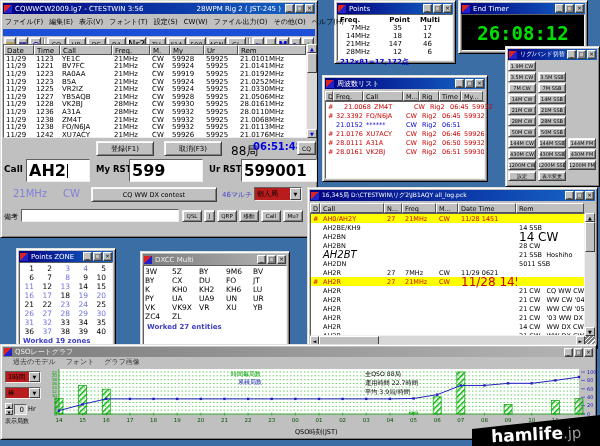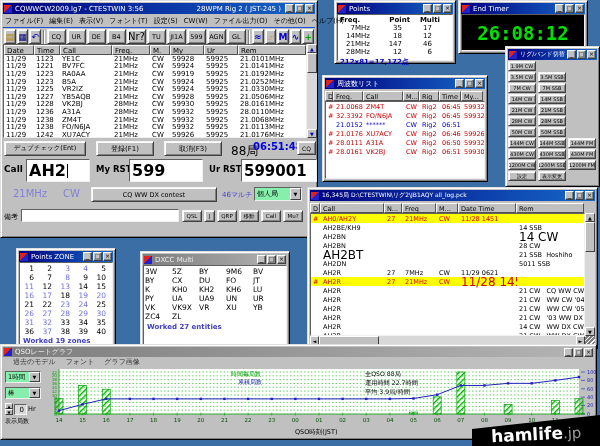--- a/index.html
+++ b/index.html
@@ -17,41 +17,41 @@
 .hcell{background:#c0c0c0;border:1px solid;border-color:#fff #505050 #505050 #fff;font-size:7px;padding:1px 2px;overflow:hidden;white-space:nowrap;flex:none}
 .lrow{display:flex;height:7.6px;align-items:center}
 .lcell{font-size:7px;padding:0 2px;overflow:hidden;white-space:pre;flex:none}
 .menu-item{font-size:7px;color:#000;margin-right:6px;white-space:nowrap}
 .sb{background:#c0c0c0;border:1px solid;border-color:#fff #404040 #404040 #fff;font-size:5px;color:#0000c0;display:flex;align-items:center;justify-content:center}
 .red{color:#c00}.blue{color:#0000cc}
 .hl{background:#ffff00;color:#c00}
 .zn{font-size:7.5px;text-align:right;padding-right:5px;color:#000;line-height:9px}
 .zworked{color:#7070e0}
 .dx{font-size:7.5px;color:#000;line-height:9px;white-space:nowrap}
-.combo{display:flex;background:#86efac;border:1px solid;border-color:#606060 #f0f0f0 #f0f0f0 #606060;align-items:center}
+.combo{display:flex;background:#b91c1c;border:1px solid;border-color:#606060 #f0f0f0 #f0f0f0 #606060;align-items:center}
 .combo .val{flex:1;font-size:7px;padding:0 2px;overflow:hidden;white-space:nowrap}
 .combo .arr{width:11px;align-self:stretch;background:#c0c0c0;border:1px solid;border-color:#fff #404040 #404040 #fff;font-size:5px;display:flex;align-items:center;justify-content:center}
 #call-input::after{content:"";display:inline-block;width:1px;height:14px;background:#000;margin-left:1px;vertical-align:-2px}
 </style>
 </head>
 <body>
 
 <div id="desktop">
 
   <div class="win" id="main-win" style="left:0;top:0;width:318px;height:238px;z-index:5">
     <div class="tbar">
       <span class="wicon"></span>
       <span class="ttext">CQWWCW2009.lg7  - CTESTWIN  3:56</span>
       <span class="tsp"></span>
       <span class="ttext" style="margin-right:3px">28WPM  Rig 2 ( JST-245 )</span>
     <span class="cbtn">_</span>
         <span class="cbtn">□</span>
         <span class="cbtn">×</span>
       </div>
-    <div id="main-menubar" style="display:flex;align-items:center;height:14px;padding:0 2px;border-bottom:1px solid #1d4ed8">
+    <div id="main-menubar" style="display:flex;align-items:center;height:22px;padding:0 2px;border-bottom:7px solid #1d4ed8">
         <span class="menu-item">ファイル(F)</span>
         <span class="menu-item">編集(E)</span>
         <span class="menu-item">表示(V)</span>
         <span class="menu-item">フォント(T)</span>
         <span class="menu-item">設定(S)</span>
         <span class="menu-item">CW(W)</span>
         <span class="menu-item">ファイル出力(O)</span>
         <span class="menu-item">その他(O)</span>
         <span class="menu-item">ヘルプ(H)</span>
       </div>
@@ -203,21 +203,20 @@
           </div>
       </div>
       <div style="width:10px;display:flex;flex-direction:column;background:#d8d8d8">
         <div class="sb" style="height:9px">▲</div>
         <div style="flex:1;position:relative">
             <div style="position:absolute;left:0;top:0;width:100%;height:20px;background:#c0c0c0;border:1px solid;border-color:#fff #404040 #404040 #fff"></div>
           </div>
         <div class="sb" style="height:9px">▼</div>
       </div>
     </div>
-    <div class="btn" style="position:absolute;left:3px;top:140px;width:82px;height:15px;font-size:6.5px">デュプチェック(Ent)</div>
     <div class="btn" style="position:absolute;left:95px;top:140px;width:58px;height:15px">登録(F1)</div>
     <div class="btn" style="position:absolute;left:163px;top:140px;width:58px;height:15px">取消(F3)</div>
     <span style="position:absolute;left:230px;top:142px;font-size:12px;font-weight:normal">88局</span>
     <span style="position:absolute;left:252px;top:140px;font-size:10px;font-weight:bold;color:#0000e0">06:51:48</span>
     <div class="btn" style="position:absolute;left:296px;top:140px;width:19px;height:14px;font-size:6px">CQ</div>
 
     <span style="position:absolute;left:3px;top:163px;font-size:9px;font-weight:bold">Call</span>
     <div class="inset" id="call-input" style="position:absolute;left:25px;top:158px;width:64px;height:23px;font-size:16px;font-weight:bold;padding:1px 2px;line-height:20px">AH2</div>
     <span style="position:absolute;left:95px;top:163px;font-size:8.5px;font-weight:bold">My RST</span>
     <div class="inset" style="position:absolute;left:128px;top:158px;width:74px;height:23px;font-size:16px;font-weight:bold;padding:1px 2px;line-height:20px">599</div>
@@ -373,21 +372,21 @@
         <div class="hcell" style="width: 30px; font-size: 6.5px;">Freq.</div>
         <div class="hcell" style="width: 40px; font-size: 6.5px;">Call</div>
         <div class="hcell" style="width: 16px; font-size: 6.5px;">M...</div>
         <div class="hcell" style="width: 20px; font-size: 6.5px;">Rig</div>
         <div class="hcell" style="width: 22px; font-size: 6.5px;">Time</div>
         <div class="hcell" style="width: 22px; font-size: 6.5px;">My...</div>
       </div>
     <div class="inset" id="freq-rows" style="position:absolute;left:2px;top:25px;right:2px;bottom:2px">
         <div class="lrow red" style="height: 9px;">
           <div class="lcell" style="width: 8px; font-size: 6.5px;">#</div>
-          <div class="lcell" style="width: 30px; font-size: 6.5px;">21.0068</div>
+          <div class="lcell" style="width: 30px; font-size: 6.5px; margin-left: 8px;">21.0068</div>
           <div class="lcell" style="width: 40px; font-size: 6.5px;">ZM4T</div>
           <div class="lcell" style="width: 16px; font-size: 6.5px;">CW</div>
           <div class="lcell" style="width: 20px; font-size: 6.5px;">Rig2</div>
           <div class="lcell" style="width: 22px; font-size: 6.5px;">06:45</div>
           <div class="lcell" style="width: 22px; font-size: 6.5px;">59932</div>
         </div>
         <div class="lrow red" style="height: 9px;">
           <div class="lcell" style="width: 8px; font-size: 6.5px;">#</div>
           <div class="lcell" style="width: 30px; font-size: 6.5px;">32.3392</div>
           <div class="lcell" style="width: 40px; font-size: 6.5px;">FO/N6JA</div>
@@ -485,21 +484,21 @@
           <div class="lcell" style="width: 10px; font-size: 6.5px;"></div>
           <div class="lcell" style="width: 64px; font-size: 6.5px;">AH2BN</div>
           <div class="lcell" style="width: 18px; font-size: 6.5px;"></div>
           <div class="lcell" style="width: 34px; font-size: 6.5px;"></div>
           <div class="lcell" style="width: 22px; font-size: 6.5px;"></div>
           <div class="lcell" style="width: 58px; font-size: 6.5px;"></div>
           <div class="lcell" style="width: 68px; font-size: 6.5px;">28 CW</div>
         </div>
         <div class="lrow" style="height: 9px;">
           <div class="lcell" style="width: 10px; font-size: 6.5px;"></div>
-          <div class="lcell" style="width: 64px; font-size: 12px;">AH2BT</div>
+          <div class="lcell" style="width: 64px; font-size: 10px; font-style: italic;">AH2BT</div>
           <div class="lcell" style="width: 18px; font-size: 6.5px;"></div>
           <div class="lcell" style="width: 34px; font-size: 6.5px;"></div>
           <div class="lcell" style="width: 22px; font-size: 6.5px;"></div>
           <div class="lcell" style="width: 58px; font-size: 6.5px;"></div>
           <div class="lcell" style="width: 68px; font-size: 6.5px;">21 SSB  Hoshiho</div>
         </div>
         <div class="lrow" style="height: 9px;">
           <div class="lcell" style="width: 10px; font-size: 6.5px;"></div>
           <div class="lcell" style="width: 64px; font-size: 6.5px;">AH2DN</div>
           <div class="lcell" style="width: 18px; font-size: 6.5px;"></div>

